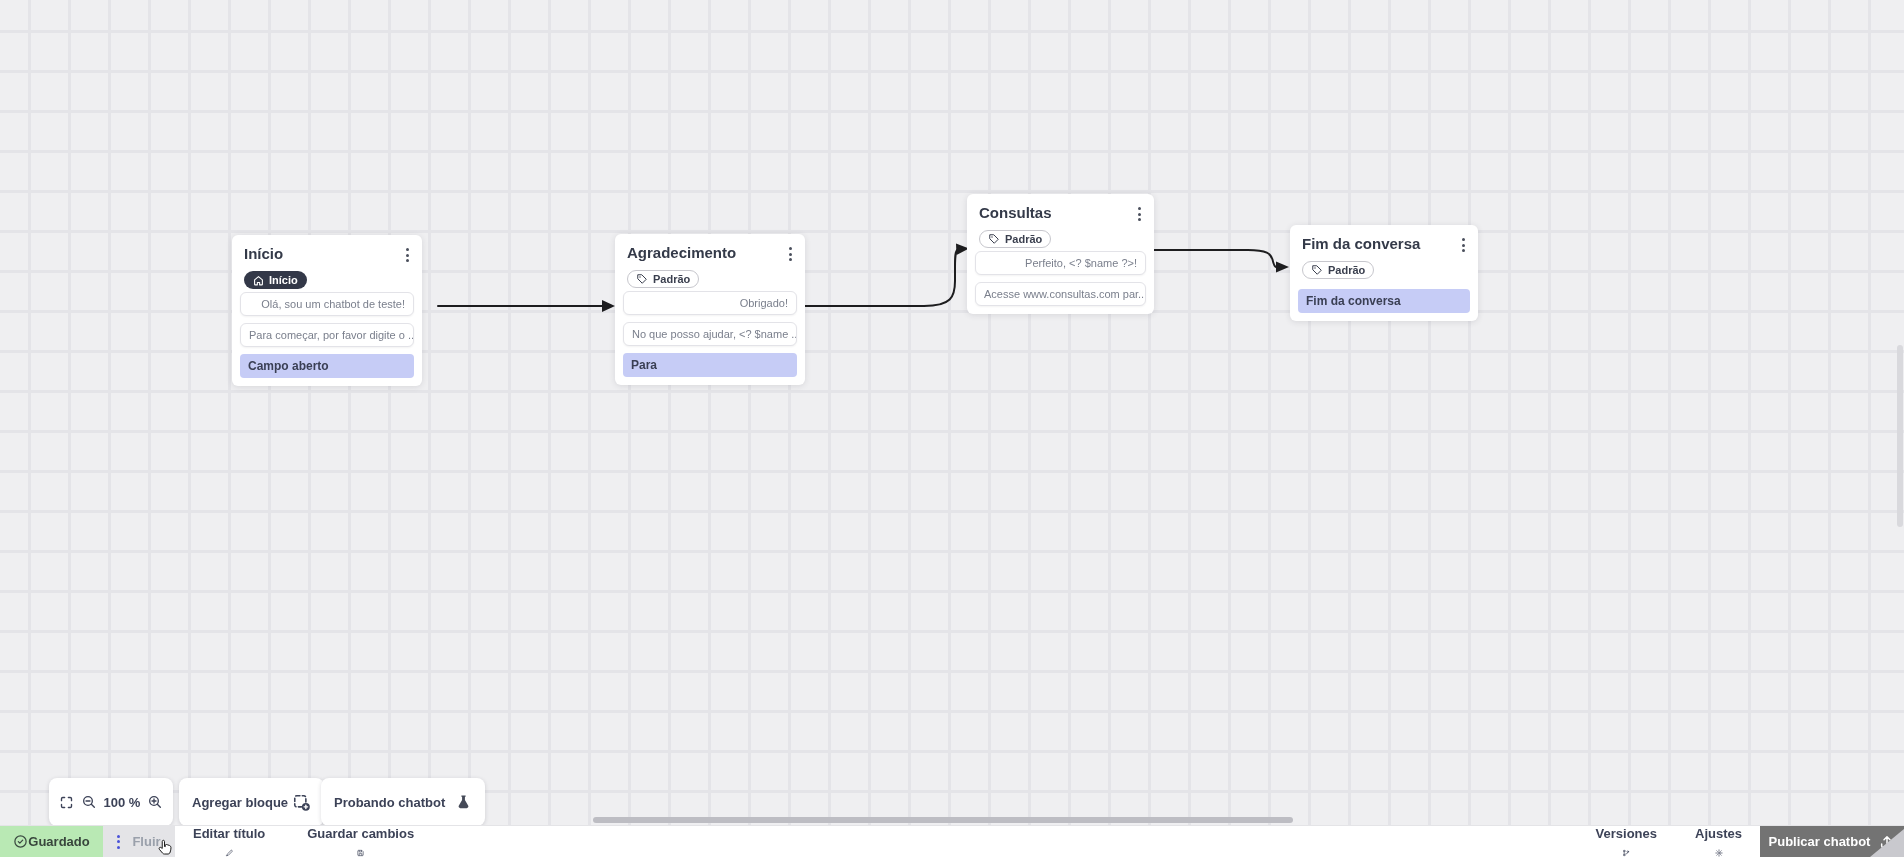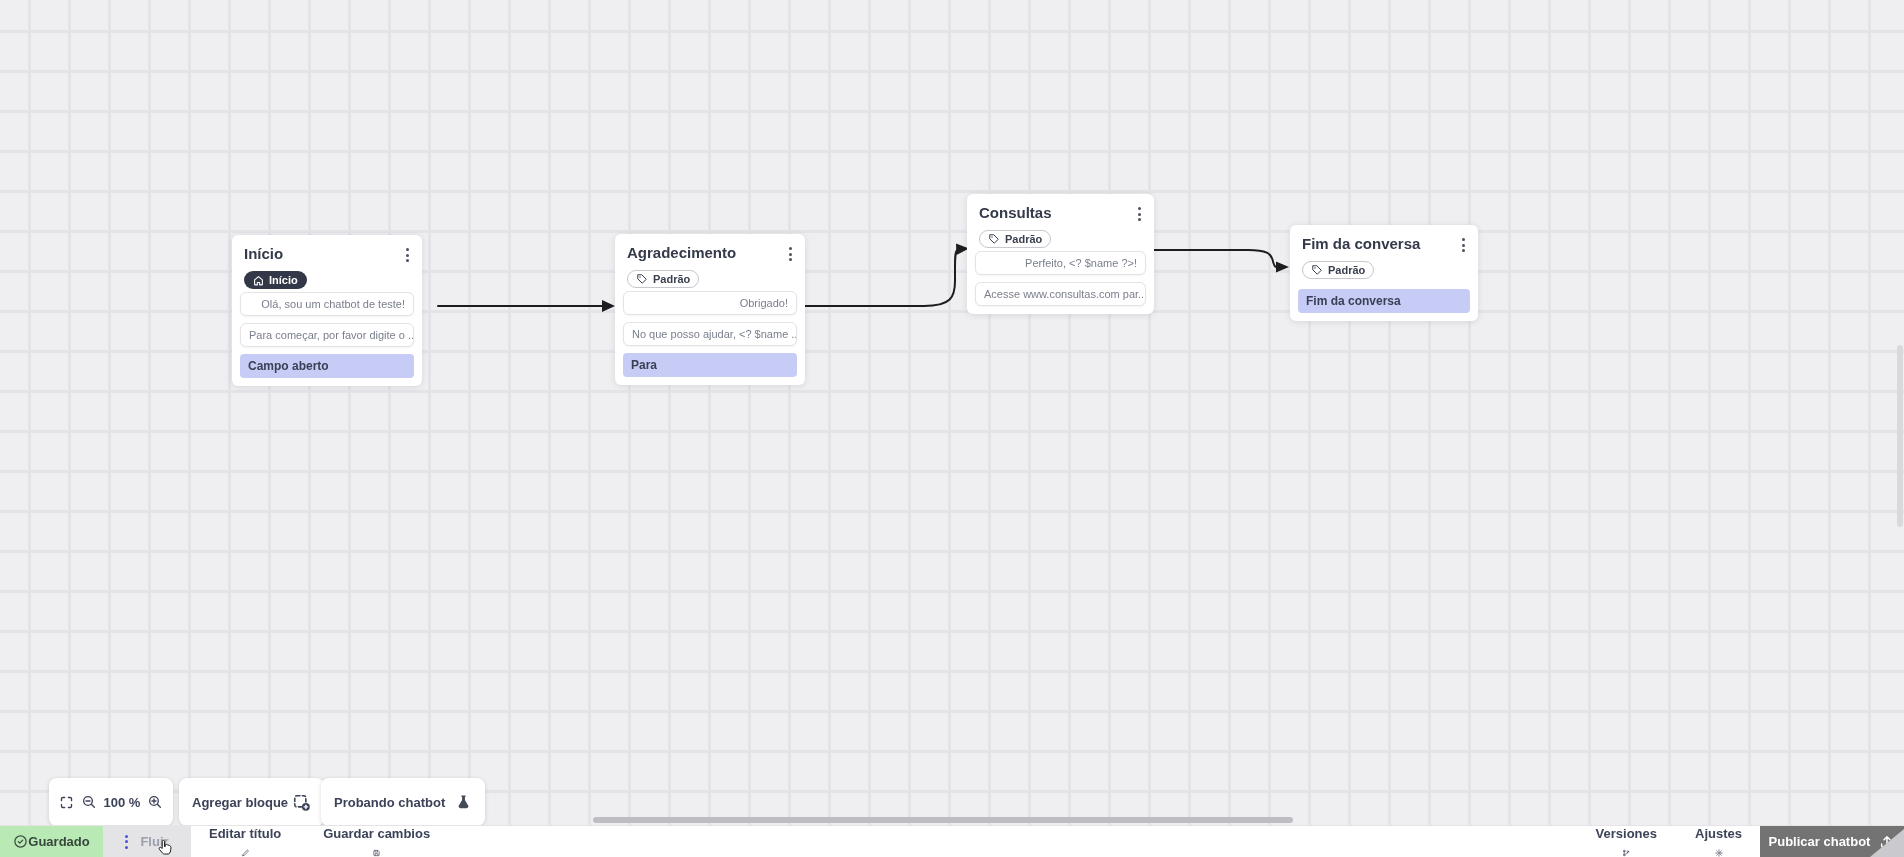--- a/index.html
+++ b/index.html
@@ -59,21 +59,21 @@
   
   .hscroll{position:absolute;left:593px;top:817px;width:700px;height:6px;border-radius:3px;background:#bdbdc3;z-index:7;}
   .vscroll{position:absolute;right:1px;top:345px;width:6px;height:182px;border-radius:3px;background:#d9d9dd;z-index:7;}
   
   .statusbar{
     position:absolute;left:0;right:0;bottom:0;height:31px;background:#fff;
     border-top:1px solid #e4e4e7;display:flex;align-items:stretch;
     font-size:13px;color:#3c4257;z-index:10;
   }
   .sb-saved{width:103px;background:#b9e9b4;display:flex;align-items:center;justify-content:center;color:#38463c;font-weight:bold;}
-  .sb-flow{width:88px;background:#e4e4e7;display:flex;align-items:center;justify-content:center;gap:12px;color:#9aa0ab;font-weight:bold;cursor:pointer;}
+  .sb-flow{width:72px;background:#e4e4e7;display:flex;align-items:center;justify-content:center;gap:12px;color:#9aa0ab;font-weight:bold;cursor:pointer;}
   .kebab-v{display:flex;flex-direction:column;gap:2.5px;}
   .kebab-v i{width:3px;height:3px;border-radius:50%;background:#4a52d9;}
   .sb-item{display:flex;align-items:center;gap:8px;font-weight:bold;color:#3c4257;padding:0 12px;cursor:pointer;flex-direction:column;}
   .sb-edit{margin-left:6px;}
   .sb-save{margin-left:18px;}
   .sb-spacer{flex:1;}
   .sb-versions{margin-right:14px;}
   .sb-settings{margin-right:6px;}
   .sb-publish{
     width:144px;background:#737373;color:#fff;display:flex;align-items:center;

